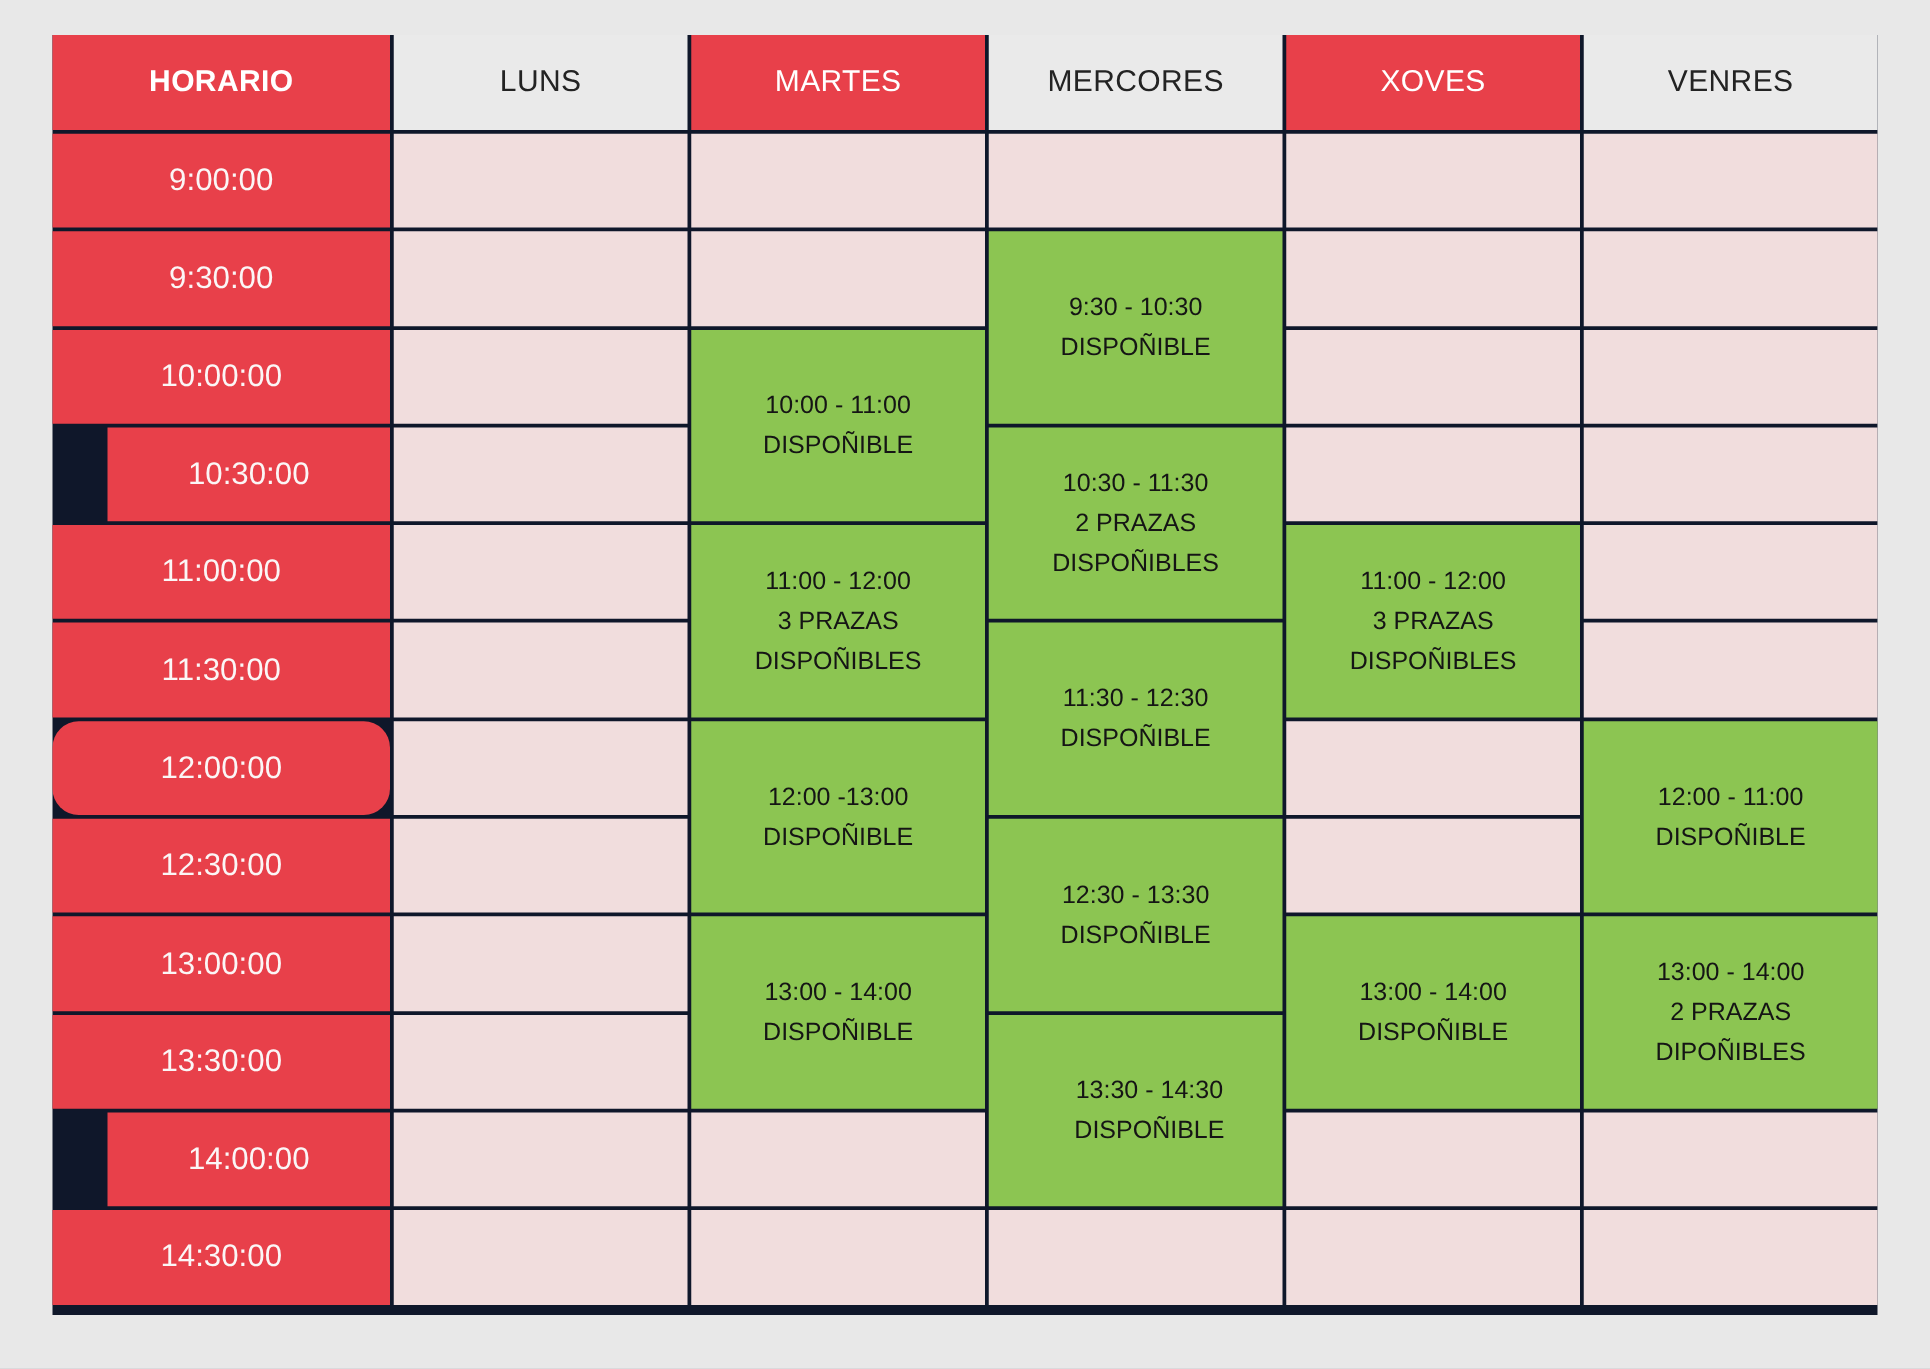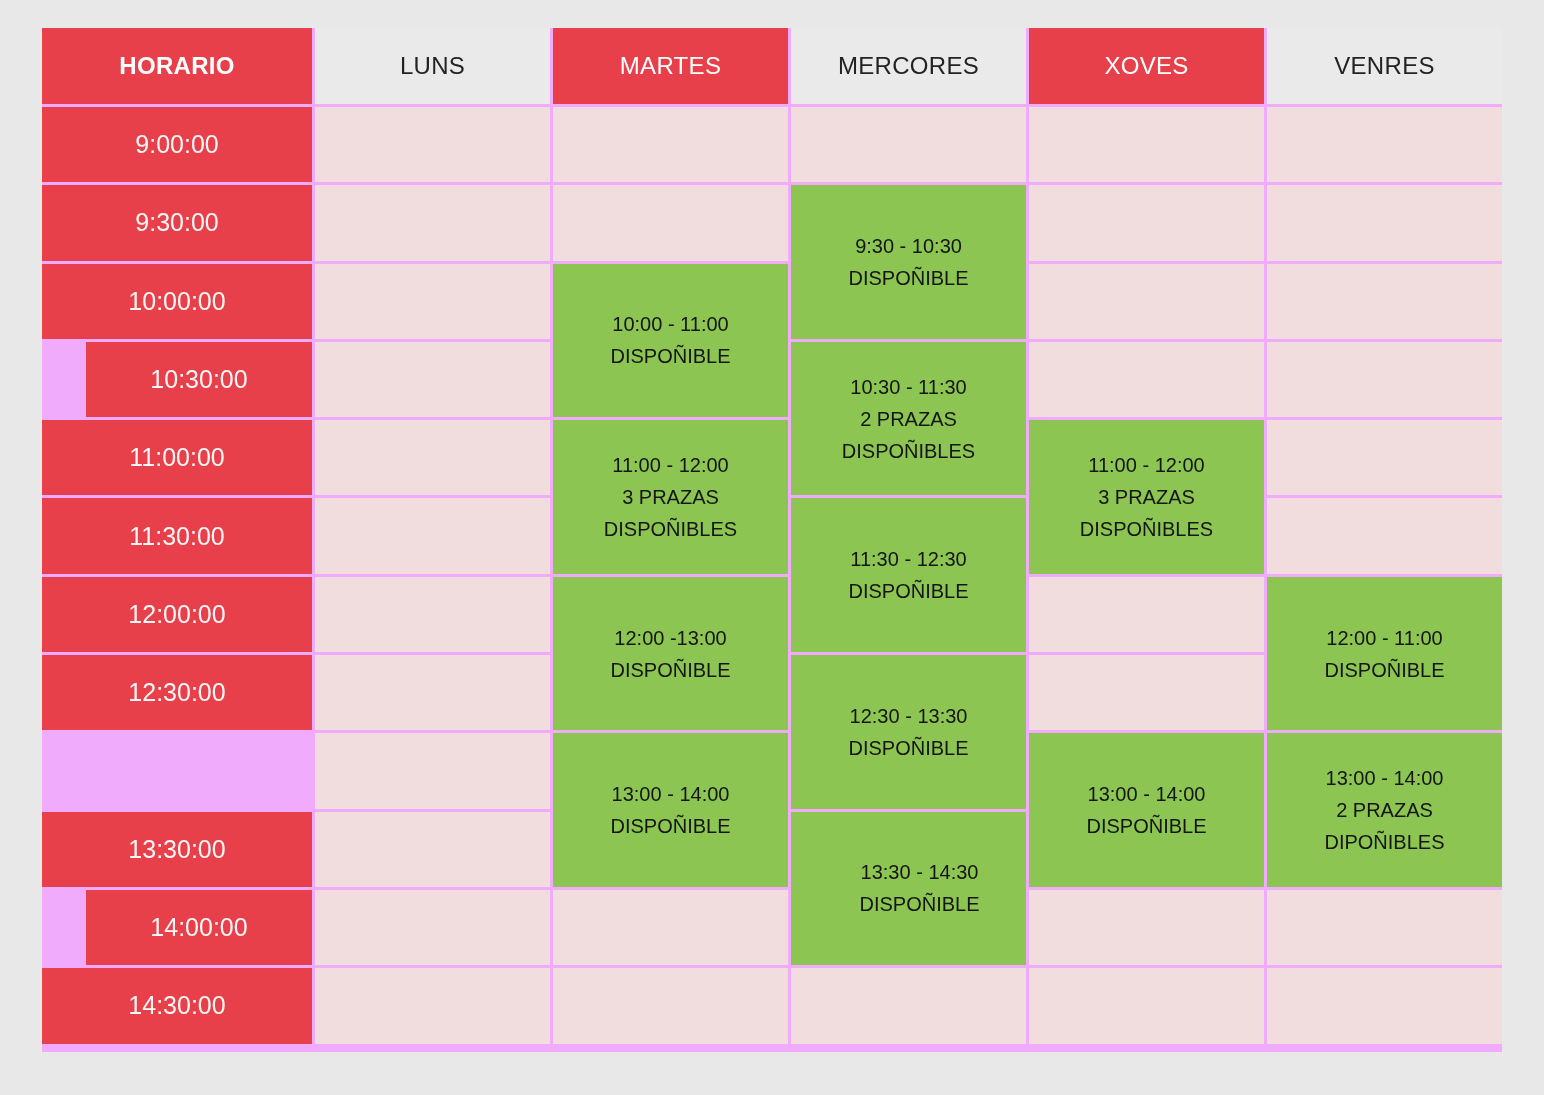--- a/index.html
+++ b/index.html
@@ -9,21 +9,21 @@
     height: 1095px;
     background: #e8e8e8;
     font-family: "Liberation Sans", sans-serif;
     overflow: hidden;
   }
   .schedule {
     position: absolute;
     left: 42px;
     top: 28px;
     width: 1460px;
-    background: #f0abfc;   
+    background: #0f172a;   
     padding-bottom: 8px;   
   }
   .grid {
     display: grid;
     grid-template-columns: 270px repeat(5, 1fr);
     gap: 3px;
   }
   .header-grid {
     grid-auto-rows: 76px;
     margin-bottom: 3px;
@@ -85,22 +85,23 @@
     <div class="header-cell red">XOVES</div>
     <div class="header-cell light">VENRES</div>
   </div>
   <div class="grid body-grid" id="schedule-body">
       <div class="time-cell" style="grid-row: 1;">9:00:00</div>
       <div class="time-cell" style="grid-row: 2;">9:30:00</div>
       <div class="time-cell" style="grid-row: 3;">10:00:00</div>
       <div class="time-cell" style="grid-row: 4; margin-left: 44px;">10:30:00</div>
       <div class="time-cell" style="grid-row: 5;">11:00:00</div>
       <div class="time-cell" style="grid-row: 6;">11:30:00</div>
-      <div class="time-cell" style="grid-row: 7;">12:00:00</div>
+      <div class="time-cell" style="grid-row: 7; border-radius: 21px;">12:00:00</div>
       <div class="time-cell" style="grid-row: 8;">12:30:00</div>
+      <div class="time-cell" style="grid-row: 9;">13:00:00</div>
       <div class="time-cell" style="grid-row: 10;">13:30:00</div>
       <div class="time-cell" style="grid-row: 11; margin-left: 44px;">14:00:00</div>
       <div class="time-cell" style="grid-row: 12;">14:30:00</div>
       <div class="empty-cell" style="grid-area: 1 / 2;"></div>
       <div class="empty-cell" style="grid-area: 2 / 2;"></div>
       <div class="empty-cell" style="grid-area: 3 / 2;"></div>
       <div class="empty-cell" style="grid-area: 4 / 2;"></div>
       <div class="empty-cell" style="grid-area: 5 / 2;"></div>
       <div class="empty-cell" style="grid-area: 6 / 2;"></div>
       <div class="empty-cell" style="grid-area: 7 / 2;"></div>

